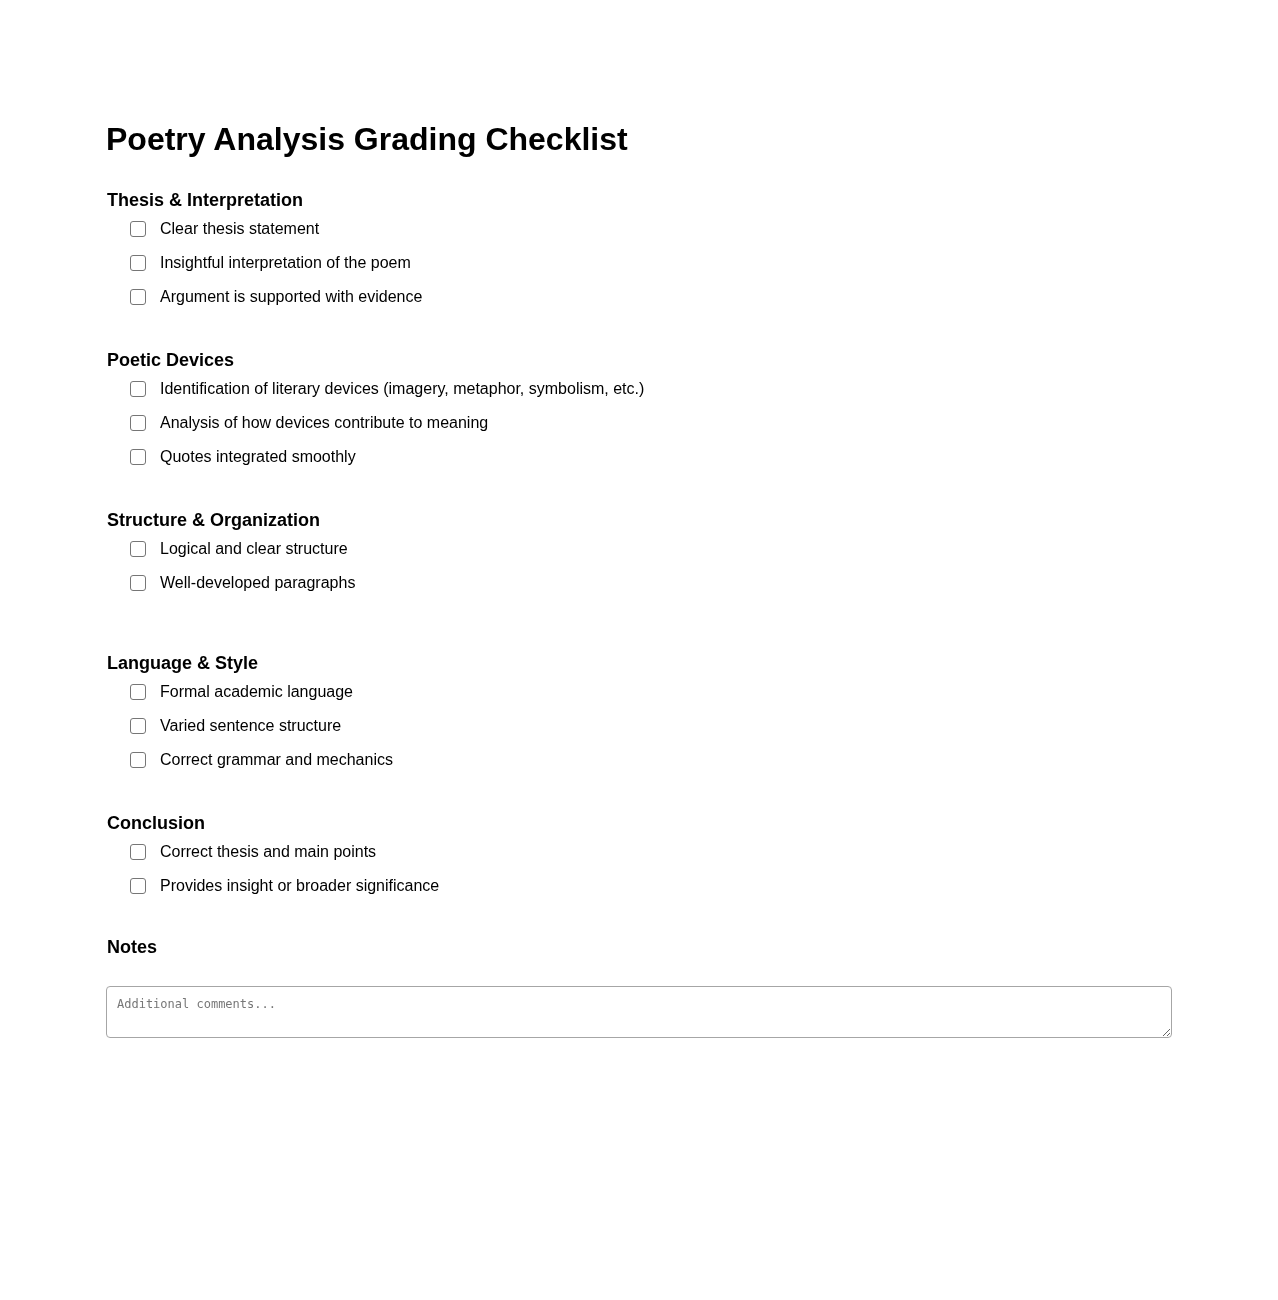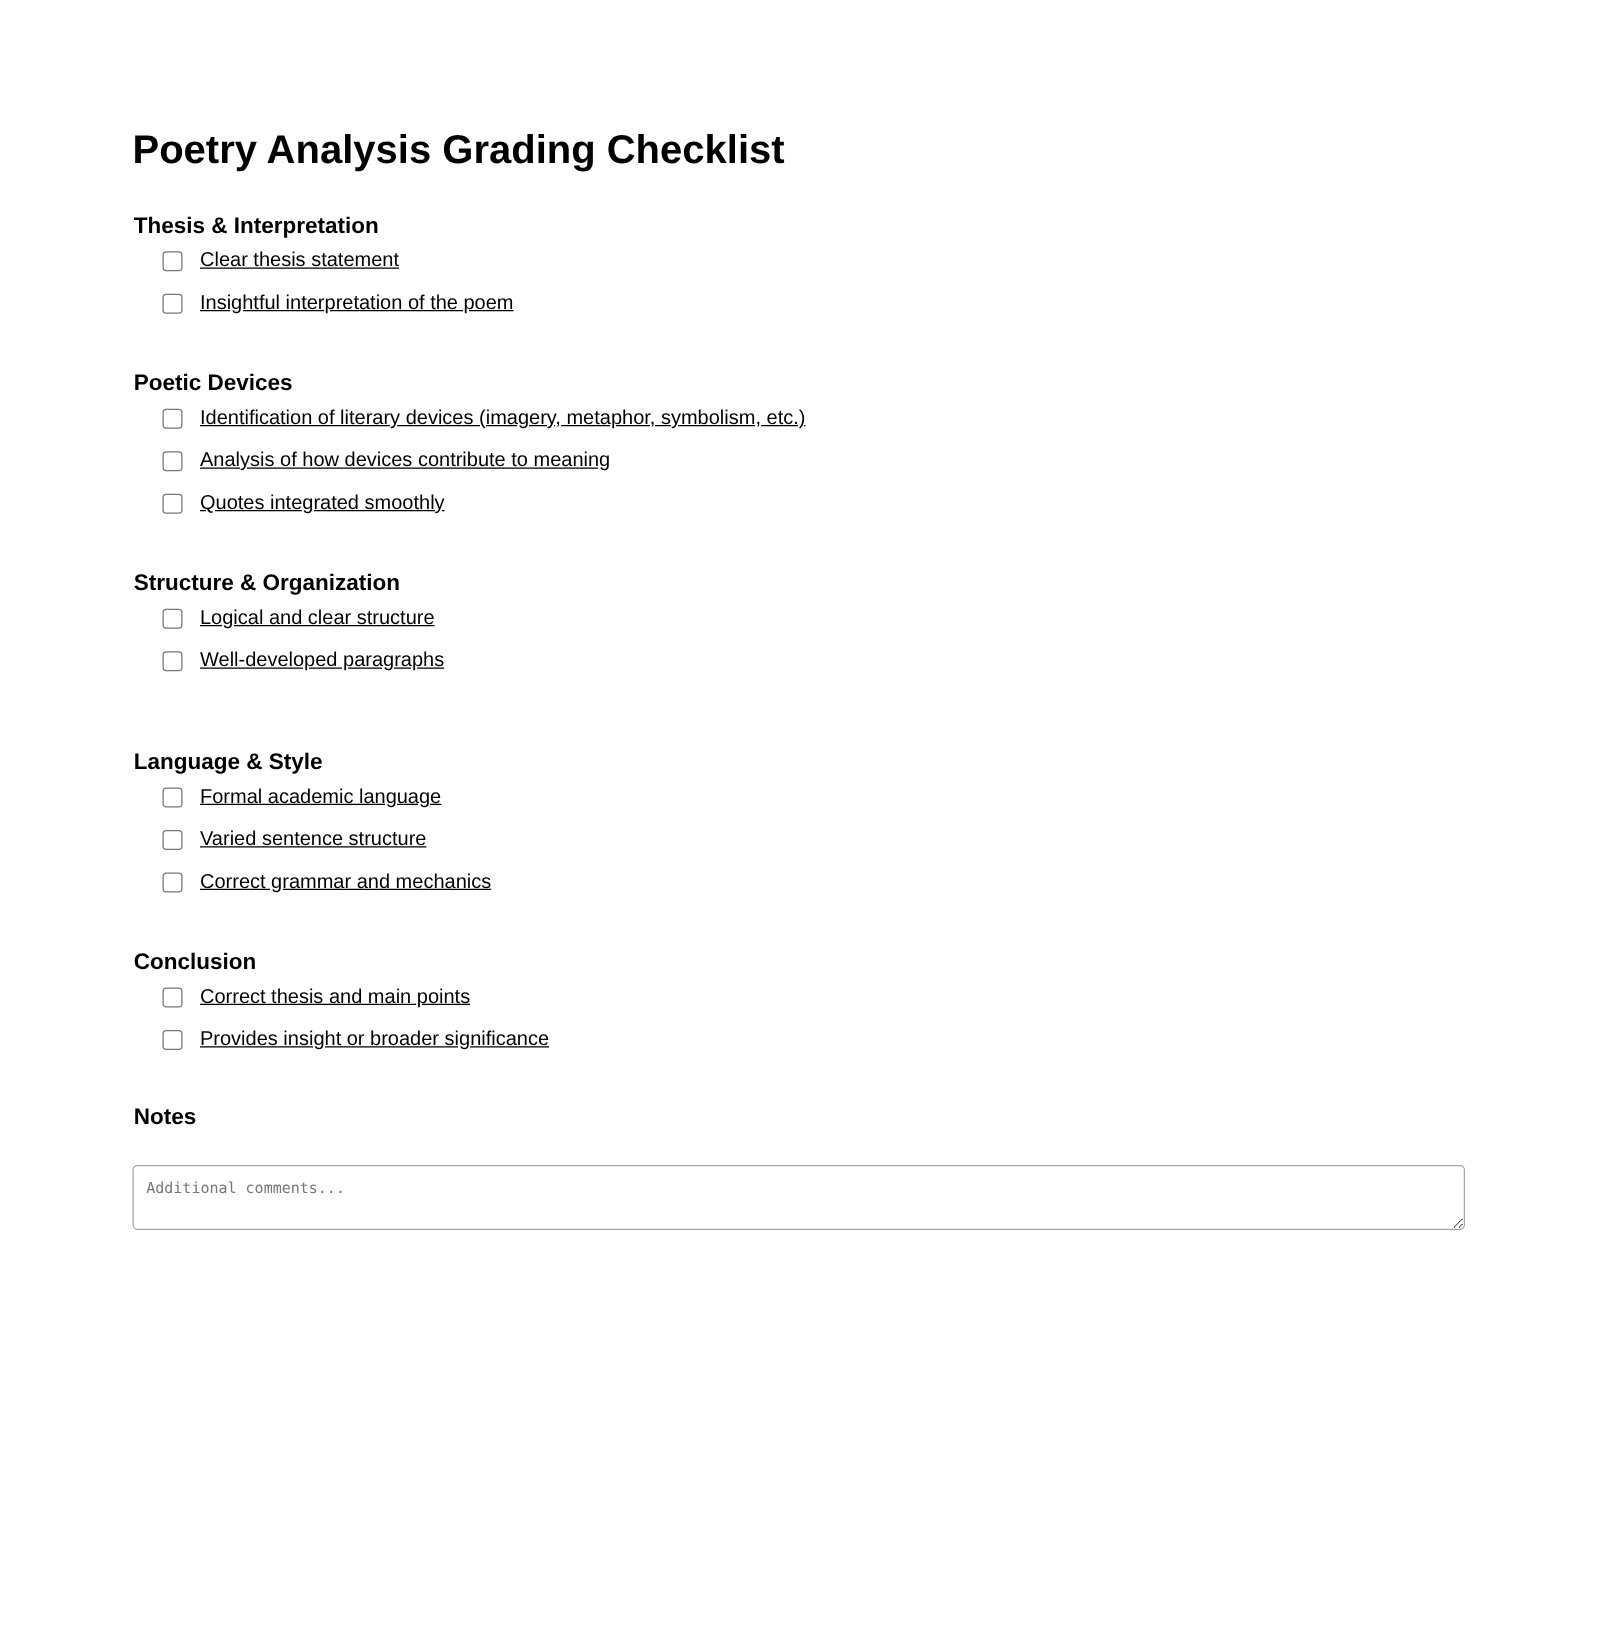--- a/index.html
+++ b/index.html
@@ -1,43 +1,47 @@
 <!DOCTYPE html>
 <html><head>
 <meta charset="utf-8">
 <style>
   html, body { margin: 0; padding: 0; background: #fff; }
   body { width: 1278px; height: 1300px; font-family: "Liberation Sans", sans-serif; color: #000; }
-  .container { position: absolute; left: 106px; top: 100px; width: 1066px; }
+  .container { position: absolute; left: 106px; top: 120px; width: 1066px; }
   h1 { font-size: 32px; font-weight: bold; margin: 0; line-height: 38px; }
   .section { margin-top: 0; }
   h2 { font-size: 18px; font-weight: bold; margin: 0; line-height: 22px; padding-left: 1px; }
   .items { list-style: none; margin: 0; padding: 0; }
   .item { display: flex; align-items: center; height: 34px; padding-left: 24px; }
   .cb { width: 16px; height: 16px; margin: 0 14px 0 0; border: 1px solid #767676; border-radius: 3px; box-sizing: border-box; background: #fff; cursor: pointer; flex: none; }
-  .label { font-size: 16px; line-height: 20px; text-decoration: underline; }
+  .label { font-size: 16px; line-height: 20px; }
   textarea { display: block; width: 1066px; height: 52px; box-sizing: border-box; border: 1px solid #a6a6a6; border-radius: 4px; padding: 10px; font-family: "DejaVu Sans Mono", monospace; font-size: 12px; color: #ec4899; resize: vertical; }
   textarea::placeholder { color: #777; }
 </style>
 </head>
 <body>
 
 <div class="container">
   <h1>Poetry Analysis Grading Checklist</h1>
   <div id="sections">
       <div class="section" style="margin-top: 31px;">
         <h2>Thesis &amp; Interpretation</h2>
         <ul class="items" style="margin-top: 1px;">
           <li class="item">
             <input type="checkbox" class="cb" style="appearance: none;">
             <span class="label">Clear thesis statement</span>
           </li>
           <li class="item">
             <input type="checkbox" class="cb" style="appearance: none;">
             <span class="label">Insightful interpretation of the poem</span>
+          </li>
+          <li class="item">
+            <input type="checkbox" class="cb" style="appearance: none;">
+            <span class="label">Argument is supported with evidence</span>
           </li>
         </ul>
       </div>
       <div class="section" style="margin-top: 35px;">
         <h2>Poetic Devices</h2>
         <ul class="items" style="margin-top: 1px;">
           <li class="item">
             <input type="checkbox" class="cb" style="appearance: none;">
             <span class="label">Identification of literary devices (imagery, metaphor, symbolism, etc.)</span>
           </li>

